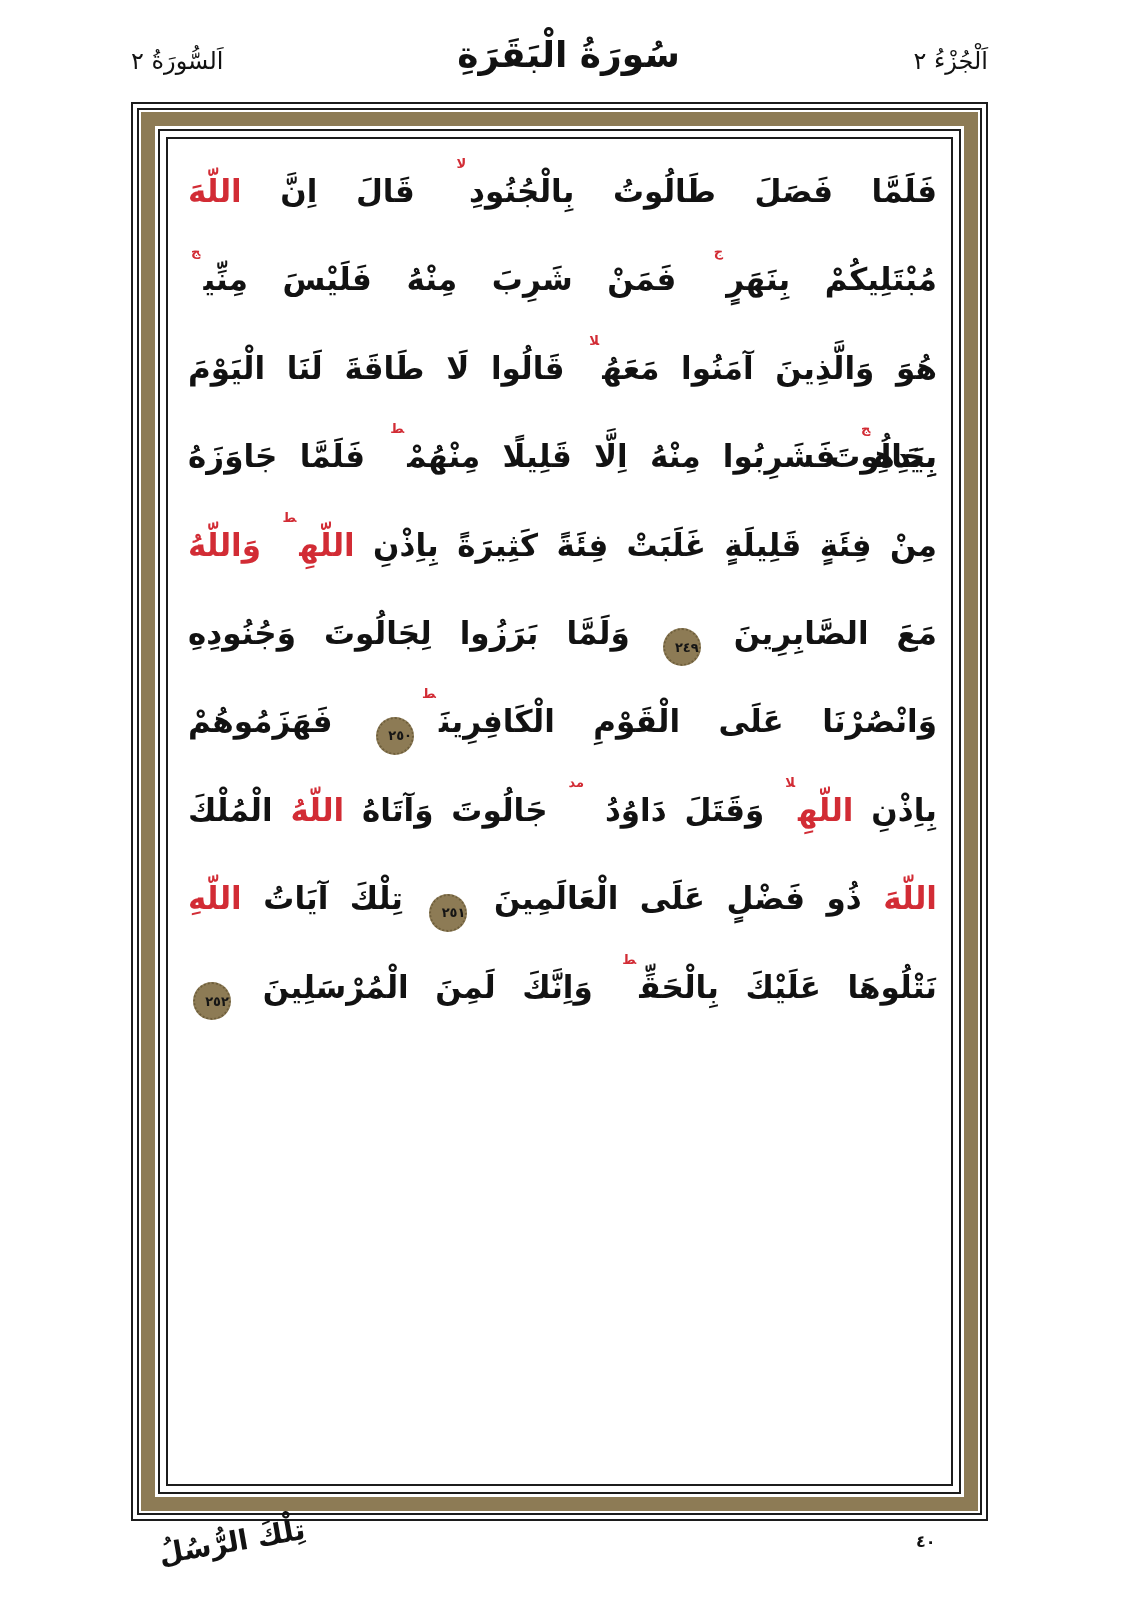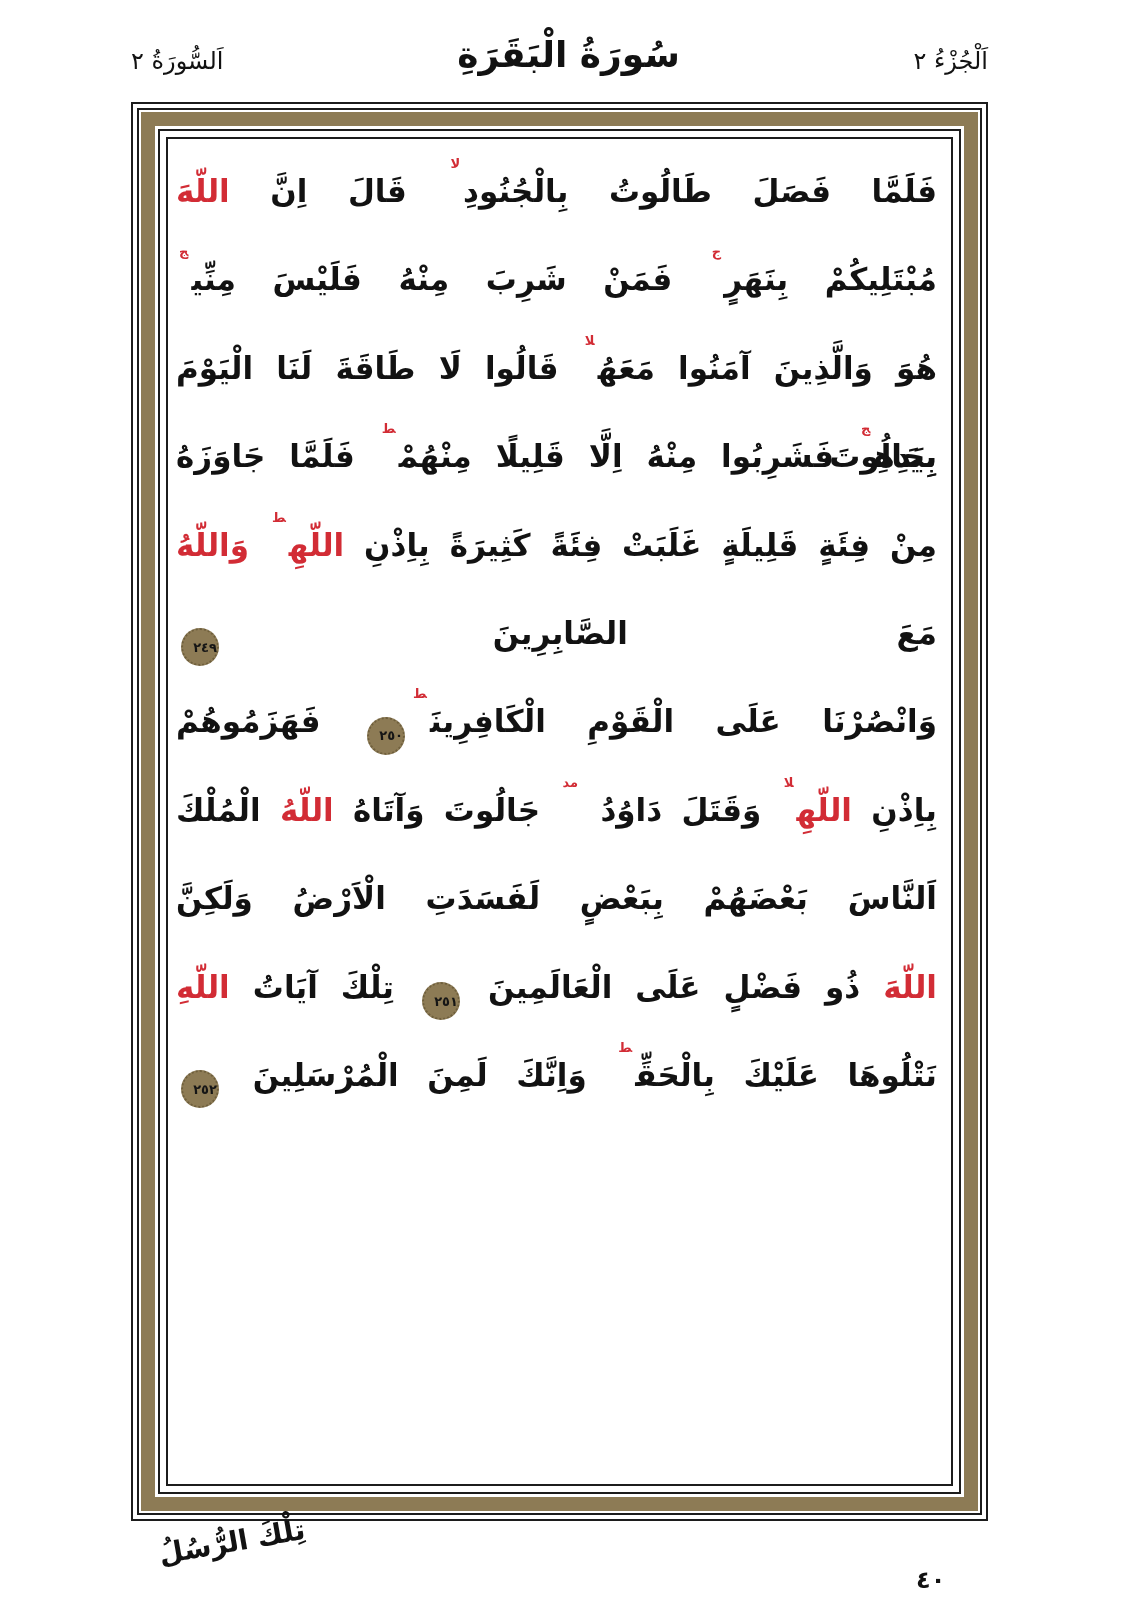--- a/index.html
+++ b/index.html
@@ -26,21 +26,21 @@
   .hdr-side{font-size:24px;font-weight:normal;}
   .hdr-center{font-size:36px;font-weight:bold;}
   
   .frame{
     position:absolute;top:102px;left:131px;width:857px;height:1419px;
     box-sizing:border-box;border:2.5px solid var(--ink);padding:4px;
   }
   .f2{height:100%;box-sizing:border-box;border:2px solid var(--ink);padding:2px;}
   .f3{height:100%;box-sizing:border-box;border:14px solid var(--tan);padding:3px;}
   .f4{height:100%;box-sizing:border-box;border:2px solid var(--ink);padding:6px;}
-  .f5{height:100%;box-sizing:border-box;border:2.5px solid var(--ink);padding:8px 14px 0 8px;}
+  .f5{height:100%;box-sizing:border-box;border:2.5px solid var(--ink);padding:8px 14px 0 20px;}
   
   .text-area{direction:rtl;overflow:hidden;height:100%;}
   .line{
     height:88.4px;line-height:88.4px;
     font-size:31px;font-weight:bold;
     text-align:justify;text-align-last:justify;
     direction:rtl;
   }
   .seg{color:var(--ink-text);}
   .seg.red{color:var(--red);}
@@ -54,22 +54,22 @@
     display:inline-flex;align-items:center;
     width:38px;height:38px;border-radius:50%;
     background:var(--tan);
     border:2.5px dotted #6f5f3c;
     box-sizing:border-box;
     vertical-align:-8px;margin:0 5px;
   }
   .ayah-num{font-size:13px;line-height:1;font-weight:bold;color:#151515;}
   
   .page-number{
-    position:absolute;top:1566px;left:916px;
-    font-size:24px;font-weight:bold;direction:rtl;
+    position:absolute;top:1532px;left:916px;
+    font-size:16px;font-weight:bold;direction:rtl;
   }
   .catchword{
     position:absolute;top:1538px;left:162px;
     font-size:28px;font-weight:bold;direction:rtl;
     transform:rotate(-10deg);transform-origin:left bottom;
   }
 </style>
 </head>
 <body>
 
@@ -87,26 +87,25 @@
         <div class="f4">
           <div class="f5">
             <div class="text-area">
                 <div class="line"><span class="seg">فَلَمَّا فَصَلَ طَالُوتُ بِالْجُنُودِ</span><span class="waqf">لا</span><span class="seg"> قَالَ اِنَّ </span><span class="seg red">اللّهَ</span></div>
                 <div class="line"><span class="seg">مُبْتَلِيكُمْ بِنَهَرٍ</span><span class="waqf">ج</span><span class="seg"> فَمَنْ شَرِبَ مِنْهُ فَلَيْسَ مِنِّي</span><span class="waqf">ج</span></div>
                 <div class="line"><span class="seg">هُوَ وَالَّذِينَ آمَنُوا مَعَهُ</span><span class="waqf">لا</span><span class="seg"> قَالُوا لَا طَاقَةَ لَنَا الْيَوْمَ بِجَالُوتَ</span></div>
                 <div class="line"><span class="seg">بِيَدِهِ</span><span class="waqf">ج</span><span class="seg"> فَشَرِبُوا مِنْهُ اِلَّا قَلِيلًا مِنْهُمْ</span><span class="waqf">ط</span><span class="seg"> فَلَمَّا جَاوَزَهُ</span></div>
                 <div class="line"><span class="seg">مِنْ فِئَةٍ قَلِيلَةٍ غَلَبَتْ فِئَةً كَثِيرَةً بِاِذْنِ </span><span class="seg red">اللّهِ</span><span class="waqf">ط</span><span class="seg red"> وَاللّهُ</span></div>
                 <div class="line"><span class="seg">مَعَ الصَّابِرِينَ </span><span class="ayah-marker">
                     <span class="ayah-num">٢٤٩</span>
-                  </span></div>
+                  </span><span class="seg"> وَلَمَّا بَرَزُوا لِجَالُوتَ وَجُنُودِهِ</span></div>
                 <div class="line"><span class="seg">وَانْصُرْنَا عَلَى الْقَوْمِ الْكَافِرِينَ</span><span class="waqf">ط</span><span class="ayah-marker">
                     <span class="ayah-num">٢٥٠</span>
                   </span><span class="seg"> فَهَزَمُوهُمْ</span></div>
                 <div class="line"><span class="seg">بِاِذْنِ </span><span class="seg red">اللّهِ</span><span class="waqf">لا</span><span class="seg"> وَقَتَلَ دَاوُدُ </span><span class="waqf">مد</span><span class="seg"> جَالُوتَ وَآتَاهُ </span><span class="seg red">اللّهُ</span><span class="seg"> الْمُلْكَ</span></div>
-                <div class="line"><span class="seg">اَلنَّاسَ بَعْضَهُمْ بِبَعْضٍ لَفَسَدَتِ الْاَرْضُ وَلَكِنَّ</span></div>
                 <div class="line"><span class="seg red">اللّهَ</span><span class="seg"> ذُو فَضْلٍ عَلَى الْعَالَمِينَ </span><span class="ayah-marker">
                     <span class="ayah-num">٢٥١</span>
                   </span><span class="seg"> تِلْكَ آيَاتُ </span><span class="seg red">اللّهِ</span></div>
                 <div class="line"><span class="seg">نَتْلُوهَا عَلَيْكَ بِالْحَقِّ</span><span class="waqf">ط</span><span class="seg"> وَاِنَّكَ لَمِنَ الْمُرْسَلِينَ </span><span class="ayah-marker">
                     <span class="ayah-num">٢٥٢</span>
                   </span></div>
               </div>
           </div>
         </div>
       </div>

